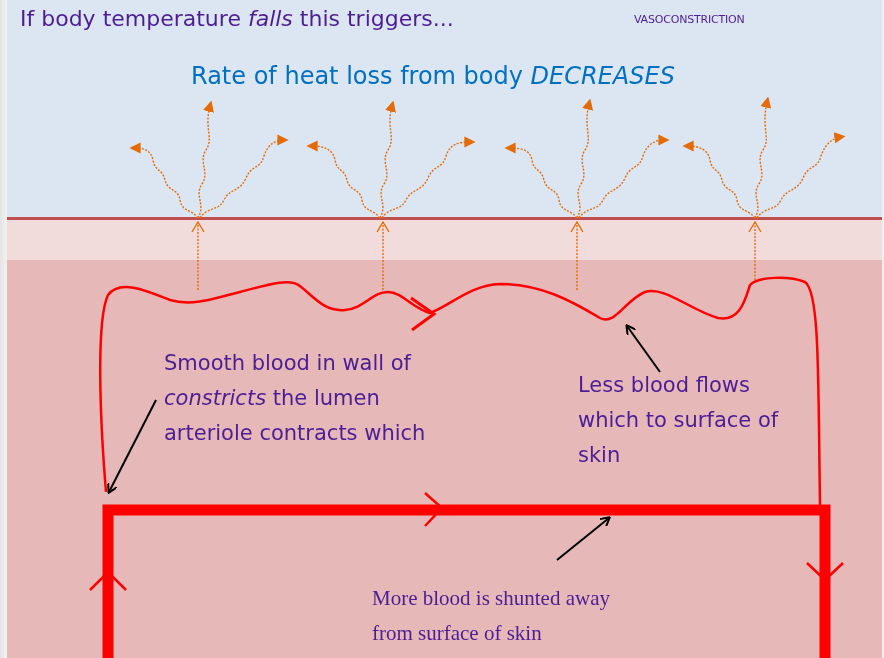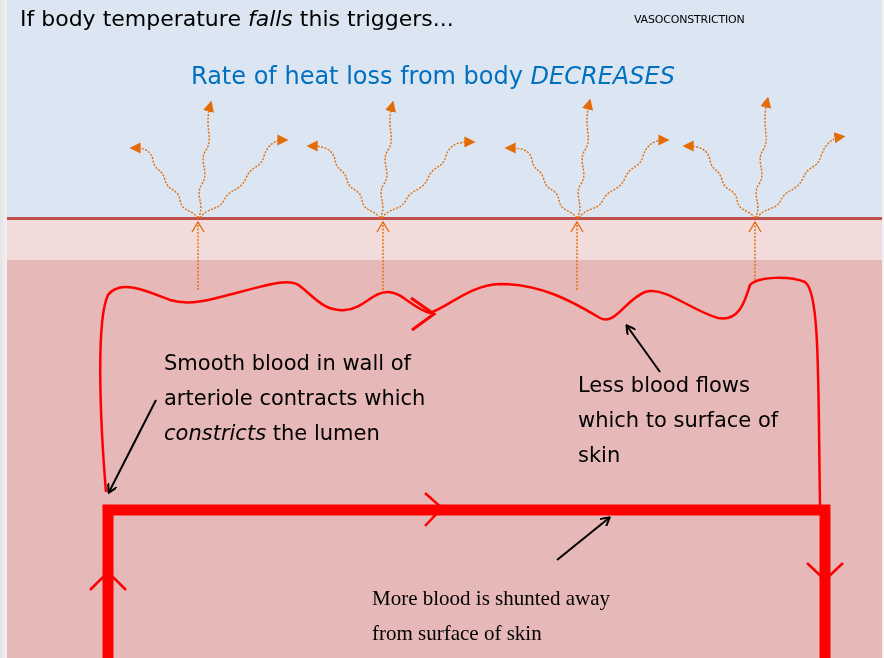--- a/index.html
+++ b/index.html
@@ -4,21 +4,21 @@
 <style>
   html, body { margin: 0; padding: 0; }
   body { width: 884px; height: 658px; overflow: hidden; background: #dde6f2; position: relative; font-family: "DejaVu Sans", "Liberation Sans", sans-serif; }
   .left-edge { position: absolute; left: 0; top: 0; width: 7px; height: 658px; background: linear-gradient(to right, #e4e4e4, #f2f2f2); }
   .air { position: absolute; left: 7px; top: 0; width: 877px; height: 218px; background: #dce6f2; }
   .skin-surface-line { position: absolute; left: 7px; top: 217px; width: 877px; height: 3px; background: #c0504d; }
   .epidermis { position: absolute; left: 7px; top: 220px; width: 877px; height: 40px; background: #f2dcdb; }
   .dermis { position: absolute; left: 7px; top: 260px; width: 877px; height: 398px; background: #e6b8b7; }
   .right-edge { position: absolute; right: 0; top: 0; width: 2px; height: 658px; background: #eef0f4; }
   svg.diagram { position: absolute; left: 0; top: 0; }
-  .txt { position: absolute; color: #000000; white-space: nowrap; }
+  .txt { position: absolute; color: #4c1d95; white-space: nowrap; }
   .title { left: 20px; top: 6px; font-size: 22px; }
   .tag { left: 634px; top: 13px; font-size: 11px; letter-spacing: -0.2px; }
   .subtitle { left: 179px; top: 62px; font-size: 24px; color: #0070c0; margin-left: 12px; }
   .label { font-size: 21px; line-height: 35px; }
   .l1 { left: 164px; top: 346px; }
   .l2 { left: 578px; top: 368px; }
   .l3 { left: 372px; top: 581px; font-family: Liberation Serif, serif; }
   em { font-style: italic; }
 </style>
 </head>
@@ -82,22 +82,22 @@
   <line x1="660" y1="372" x2="627" y2="326" stroke="#000" stroke-width="2" marker-end="url(#blackHead)"></line>
   <line x1="557" y1="560" x2="609" y2="518" stroke="#000" stroke-width="2" marker-end="url(#blackHead)"></line>
 </svg>
 
 <div class="txt title"><span>If body temperature </span><em>falls</em><span> this triggers...</span></div>
 <div class="txt tag">VASOCONSTRICTION</div>
 <div class="txt subtitle"><span>Rate of heat loss from body </span><em>DECREASES</em></div>
 
 <div class="txt label l1">
   <div>Smooth blood in wall of</div>
+  <div><em>constricts</em><span> the lumen</span></div>
   <div>arteriole contracts which</div>
-  <div><em>constricts</em><span> the lumen</span></div>
 </div>
 
 <div class="txt label l2">
   <div>Less blood flows</div>
   <div>which to surface of</div>
   <div>skin</div>
 </div>
 
 <div class="txt label l3">
   <div>More blood is shunted away</div>

